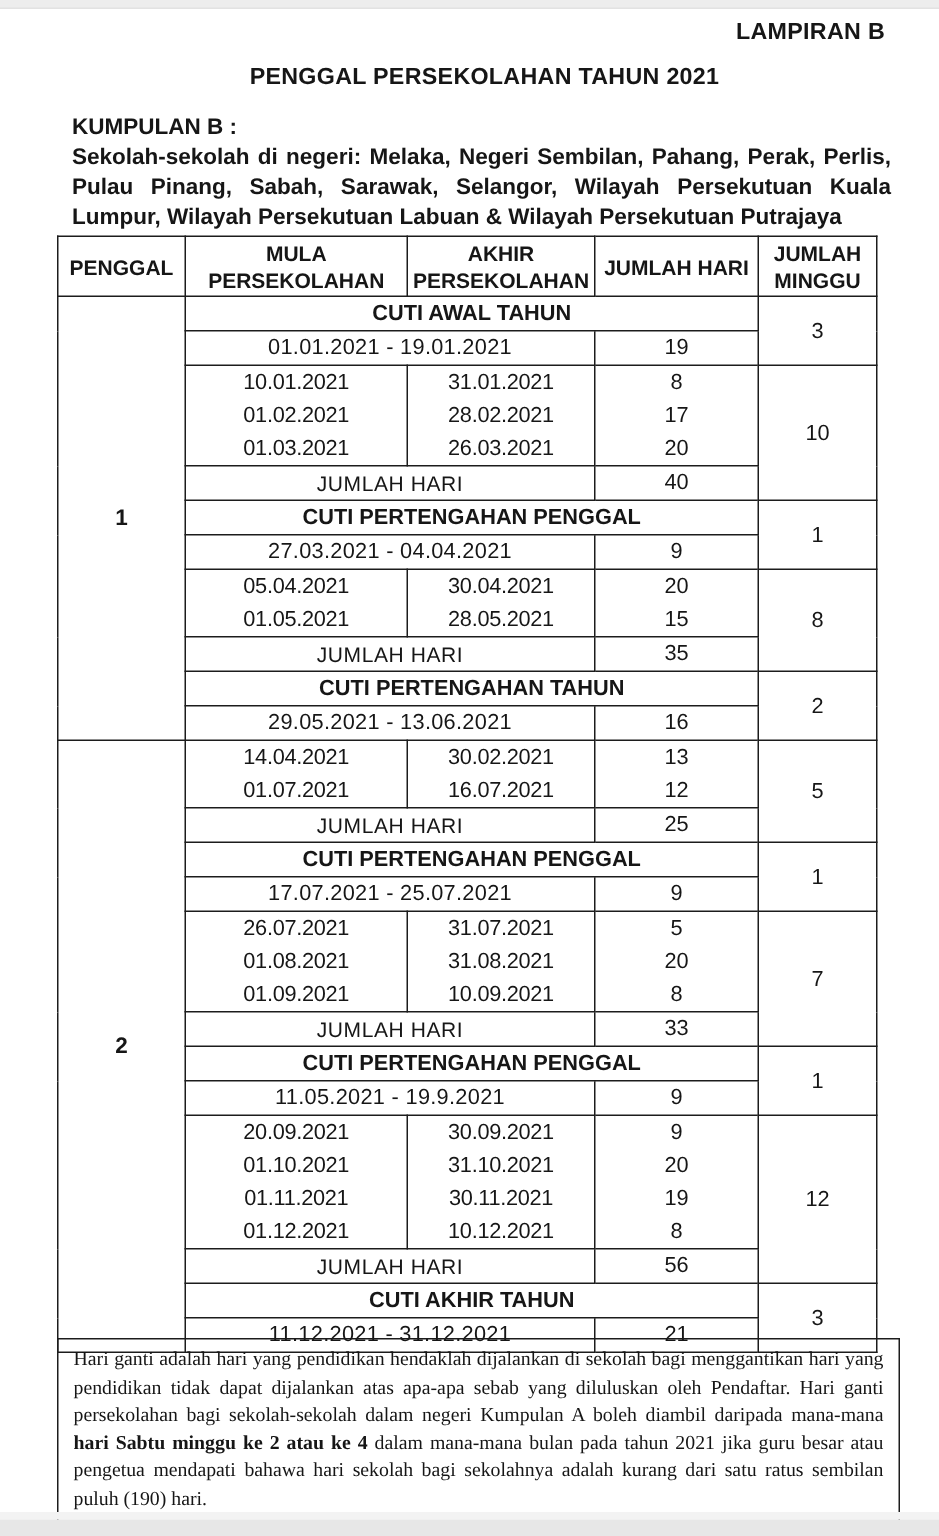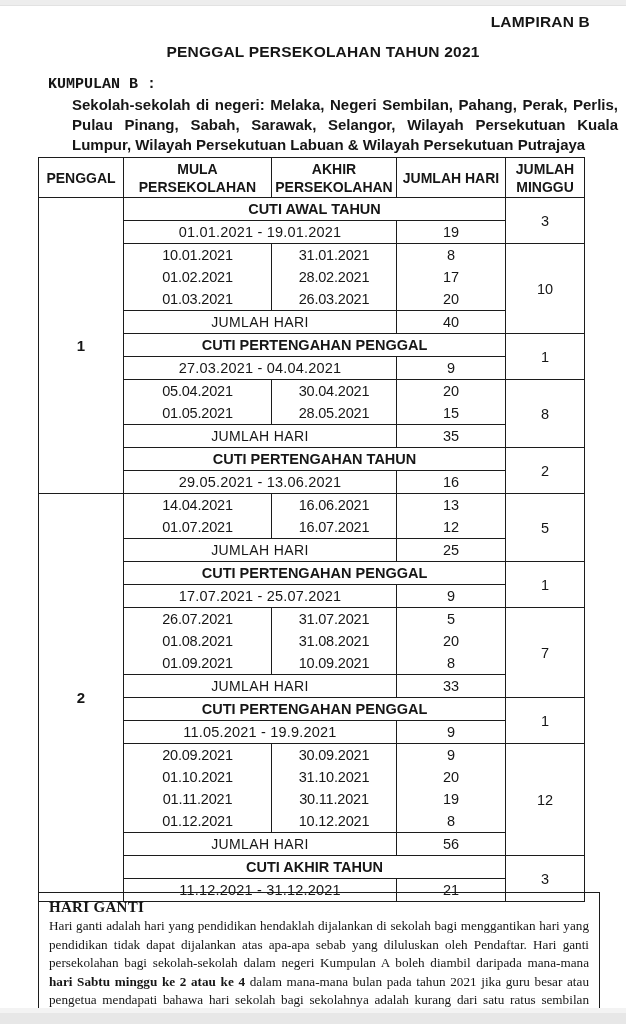--- a/index.html
+++ b/index.html
@@ -27,26 +27,26 @@
   .corner-label {
     position:absolute; top:13px; right:36px;
     font-size:15.5px; font-weight:bold; letter-spacing:0.2px;
   }
   .doc-title {
     position:absolute; top:43px; left:0; width:600px;
     text-align:center; font-size:15.5px; font-weight:bold; letter-spacing:0.2px;padding-left:46px;
   }
   .kumpulan-label {
     position:absolute; top:76px; left:48px;
-    font-size:15px; font-weight:bold;font-family:Liberation Mono, monospace;
+    font-size:15px; font-weight:bold;
   }
   .kumpulan-desc {
     position:absolute; top:95px; left:48px; width:546px;
     font-size:15px; font-weight:bold; line-height:19.8px;
-    text-align:justify; text-align-last:left;margin-left:24px;
+    text-align:justify; text-align-last:left;
   }
   table.schedule {
     position:absolute; top:157px; left:38px;
     width:546px; border-collapse:collapse; table-layout:fixed;
   }
   .schedule td, .schedule th {
     border:1.5px solid #1c1c1c;
     text-align:center; vertical-align:middle;
     padding:0; white-space:pre-line;
   }
@@ -152,21 +152,21 @@
   </tr>
   <tr>
     <td class="c-range" colspan="2">29.05.2021  -  13.06.2021</td>
     <td class="c-num">16</td>
   </tr>
 
   <tr>
     <td class="c-penggal" rowspan="12">2</td>
     <td class="c-dates">14.04.2021
 01.07.2021</td>
-    <td class="c-dates">16.06.2021
+    <td class="c-dates">30.02.2021
 16.07.2021</td>
     <td class="c-num">13
 12</td>
     <td class="c-minggu" rowspan="2">5</td>
   </tr>
   <tr>
     <td class="c-total" colspan="2">JUMLAH HARI</td>
     <td class="c-num">25</td>
   </tr>
   <tr>
@@ -225,18 +225,17 @@
     <td class="c-minggu" rowspan="2">3</td>
   </tr>
   <tr>
     <td class="c-range" colspan="2">11.12.2021  -  31.12.2021</td>
     <td class="c-num">21</td>
   </tr>
 </tbody>
   </table>
 
 <div class="footer-box">
-  <div class="footer-title">HARI GANTI</div>
   <div class="footer-note"><span>Hari ganti adalah hari yang pendidikan hendaklah dijalankan di sekolah bagi menggantikan hari yang pendidikan tidak dapat dijalankan atas apa-apa sebab yang diluluskan oleh Pendaftar. Hari ganti persekolahan bagi sekolah-sekolah dalam negeri Kumpulan A boleh diambil daripada mana-mana </span><span class="bold-seg">hari Sabtu minggu ke 2 atau ke 4</span><span> dalam mana-mana bulan pada tahun 2021 jika guru besar atau pengetua mendapati bahawa hari sekolah bagi sekolahnya adalah kurang dari satu ratus sembilan puluh (190) hari.</span></div>
 </div>
 
 <div class="scan-strip-bottom-light"></div>
 <div class="scan-strip-bottom"></div>
 
 </body></html>

